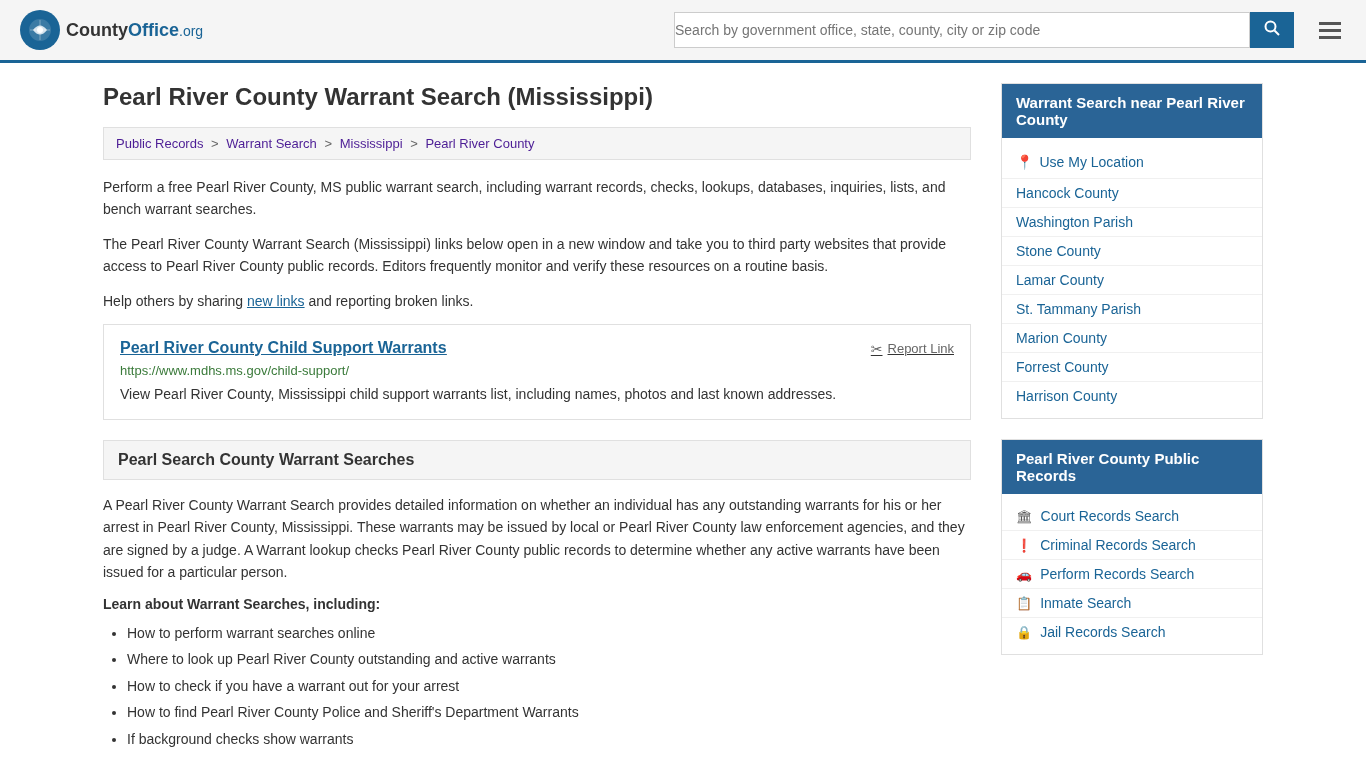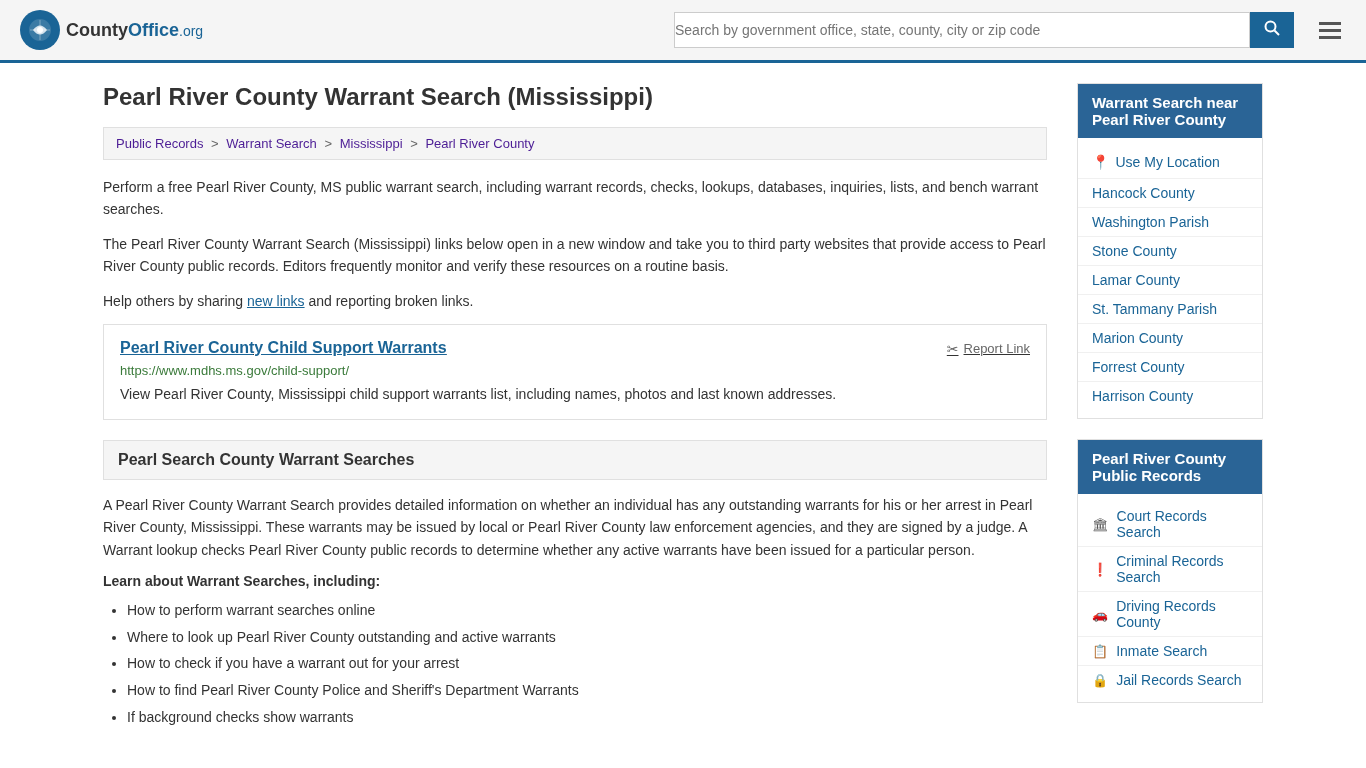--- a/index.html
+++ b/index.html
@@ -87,21 +87,21 @@
       max-width: 1200px;
       margin: 0 auto;
       padding: 20px 20px;
       display: flex;
       gap: 30px;
     }
     .content-area {
       flex: 1;
     }
     .sidebar {
-      width: 186px;
+      width: 262px;
       flex-shrink: 0;
     }
 
     
     .page-title {
       font-size: 24px;
       font-weight: bold;
       color: #333;
       margin-bottom: 16px;
     }
@@ -371,21 +371,21 @@
         <div class="sidebar-item">
           <span class="sidebar-icon">🏛</span>
           <a href="#">Court Records Search</a>
         </div>
         <div class="sidebar-item">
           <span class="sidebar-icon">❗</span>
           <a href="#">Criminal Records Search</a>
         </div>
         <div class="sidebar-item">
           <span class="sidebar-icon">🚗</span>
-          <a href="#">Driving Records County</a>
+          <a href="#">Perform Records Search</a>
         </div>
         <div class="sidebar-item">
           <span class="sidebar-icon">📋</span>
           <a href="#">Inmate Search</a>
         </div>
         <div class="sidebar-item">
           <span class="sidebar-icon">🔒</span>
           <a href="#">Jail Records Search</a>
         </div>
       </div>

